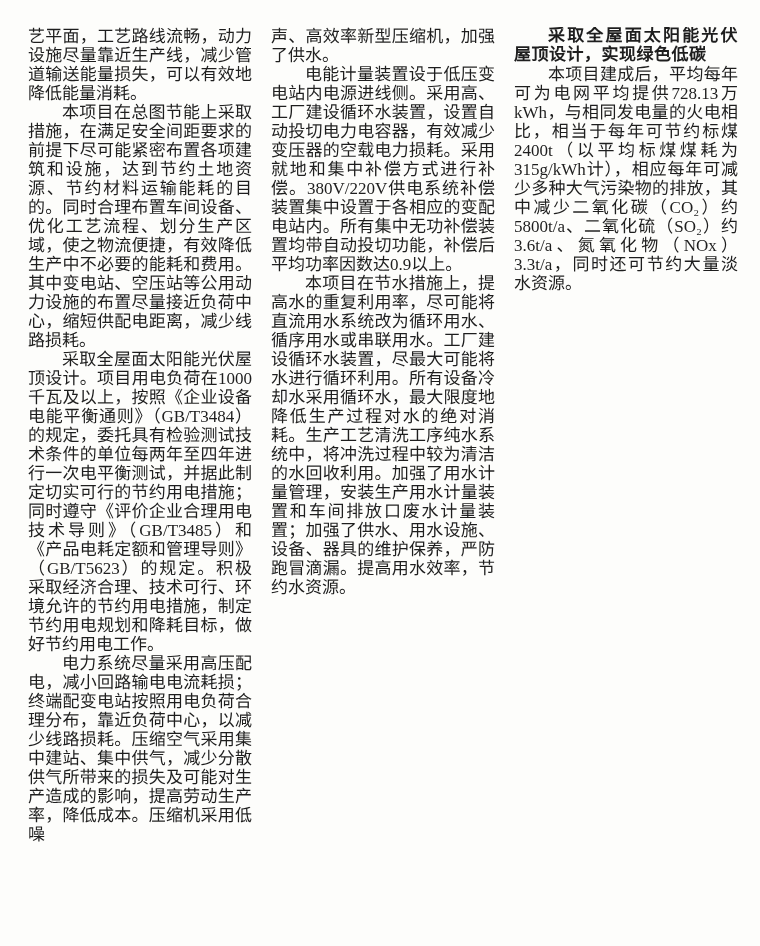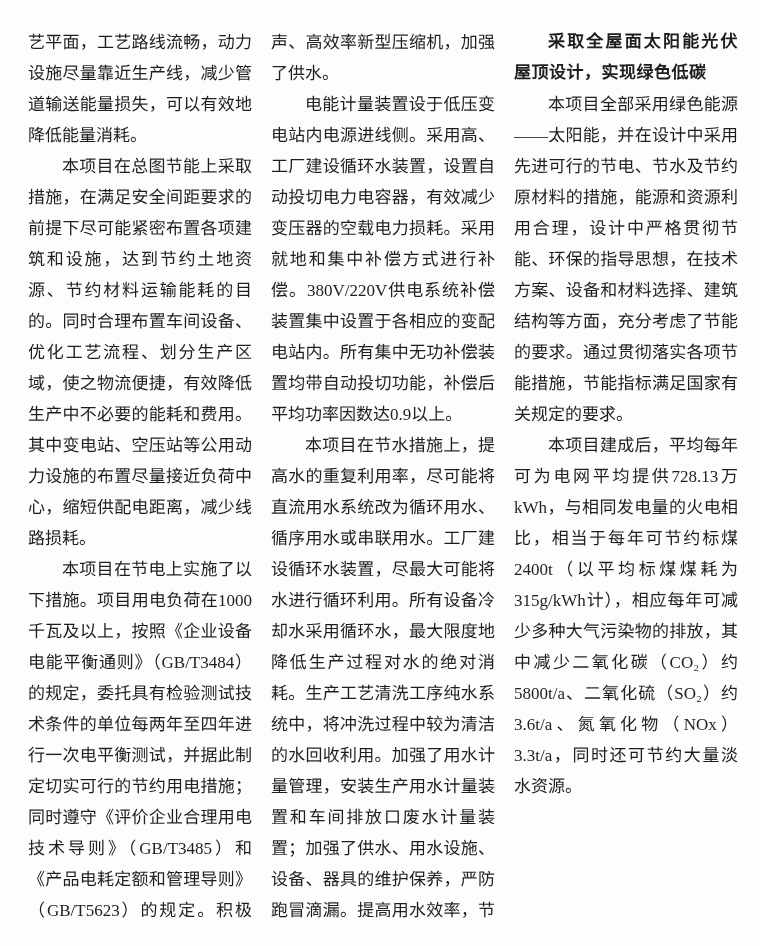--- a/index.html
+++ b/index.html
@@ -18,21 +18,21 @@
     height: 946px;
     padding: 27px 22px 18px 28px;
     display: flex;
     gap: 19px;
   }
   
   .col {
     flex: 0 0 224px;
     width: 224px;
     font-size: 17px;
-    line-height: 31px;
+    line-height: 19px;
     text-align: justify;
     overflow: hidden;
   }
   
   .para {
     margin: 0;
     text-indent: 2em;
   }
   .cont {               
     margin: 0;
@@ -47,30 +47,29 @@
   }
 </style>
 </head>
 <body>
 
 <div class="page">
 
   <div class="col">
     <p class="cont">艺平面，工艺路线流畅，动力设施尽量靠近生产线，减少管道输送能量损失，可以有效地降低能量消耗。</p>
     <p class="para">本项目在总图节能上采取措施，在满足安全间距要求的前提下尽可能紧密布置各项建筑和设施，达到节约土地资源、节约材料运输能耗的目的。同时合理布置车间设备、优化工艺流程、划分生产区域，使之物流便捷，有效降低生产中不必要的能耗和费用。其中变电站、空压站等公用动力设施的布置尽量接近负荷中心，缩短供配电距离，减少线路损耗。</p>
-    <p class="para">本项目在节电上实施了以下措施。项目用电负荷在1000千瓦及以上，按照《企业设备电能平衡通则》（GB/T3484）的规定，委托具有检验测试技术条件的单位每两年至四年进行一次电平衡测试，并据此制定切实可行的节约用电措施；同时遵守《评价企业合理用电技术导则》（GB/T3485）和《产品电耗定额和管理导则》（GB/T5623）的规定。积极采取经济合理、技术可行、环境允许的节约用电措施，制定节约用电规划和降耗目标，做好节约用电工作。</p>
+    <p class="para">采取全屋面太阳能光伏屋顶设计。项目用电负荷在1000千瓦及以上，按照《企业设备电能平衡通则》（GB/T3484）的规定，委托具有检验测试技术条件的单位每两年至四年进行一次电平衡测试，并据此制定切实可行的节约用电措施；同时遵守《评价企业合理用电技术导则》（GB/T3485）和《产品电耗定额和管理导则》（GB/T5623）的规定。积极采取经济合理、技术可行、环境允许的节约用电措施，制定节约用电规划和降耗目标，做好节约用电工作。</p>
     <p class="para">电力系统尽量采用高压配电，减小回路输电电流耗损；终端配变电站按照用电负荷合理分布，靠近负荷中心，以减少线路损耗。压缩空气采用集中建站、集中供气，减少分散供气所带来的损失及可能对生产造成的影响，提高劳动生产率，降低成本。压缩机采用低噪</p>
   </div>
 
   <div class="col">
     <p class="cont">声、高效率新型压缩机，加强了供水。</p>
     <p class="para">电能计量装置设于低压变电站内电源进线侧。采用高、工厂建设循环水装置，设置自动投切电力电容器，有效减少变压器的空载电力损耗。采用就地和集中补偿方式进行补偿。380V/220V供电系统补偿装置集中设置于各相应的变配电站内。所有集中无功补偿装置均带自动投切功能，补偿后平均功率因数达0.9以上。</p>
     <p class="para">本项目在节水措施上，提高水的重复利用率，尽可能将直流用水系统改为循环用水、循序用水或串联用水。工厂建设循环水装置，尽最大可能将水进行循环利用。所有设备冷却水采用循环水，最大限度地降低生产过程对水的绝对消耗。生产工艺清洗工序纯水系统中，将冲洗过程中较为清洁的水回收利用。加强了用水计量管理，安装生产用水计量装置和车间排放口废水计量装置；加强了供水、用水设施、设备、器具的维护保养，严防跑冒滴漏。提高用水效率，节约水资源。</p>
   </div>
 
   <div class="col">
     <p class="heading">采取全屋面太阳能光伏屋顶设计，实现绿色低碳</p>
-    <p class="para">本项目全部采用绿色能源——太阳能，并在设计中采用先进可行的节电、节水及节约原材料的措施，能源和资源利用合理，设计中严格贯彻节能、环保的指导思想，在技术方案、设备和材料选择、建筑结构等方面，充分考虑了节能的要求。通过贯彻落实各项节能措施，节能指标满足国家有关规定的要求。</p>
     <p class="para">本项目建成后，平均每年可为电网平均提供728.13万kWh，与相同发电量的火电相比，相当于每年可节约标煤2400t（以平均标煤煤耗为315g/kWh计），相应每年可减少多种大气污染物的排放，其中减少二氧化碳（CO₂）约5800t/a、二氧化硫（SO₂）约3.6t/a、氮氧化物（NOx）3.3t/a，同时还可节约大量淡水资源。</p>
 
   </div>
 
 </div>
 
 </body></html>

